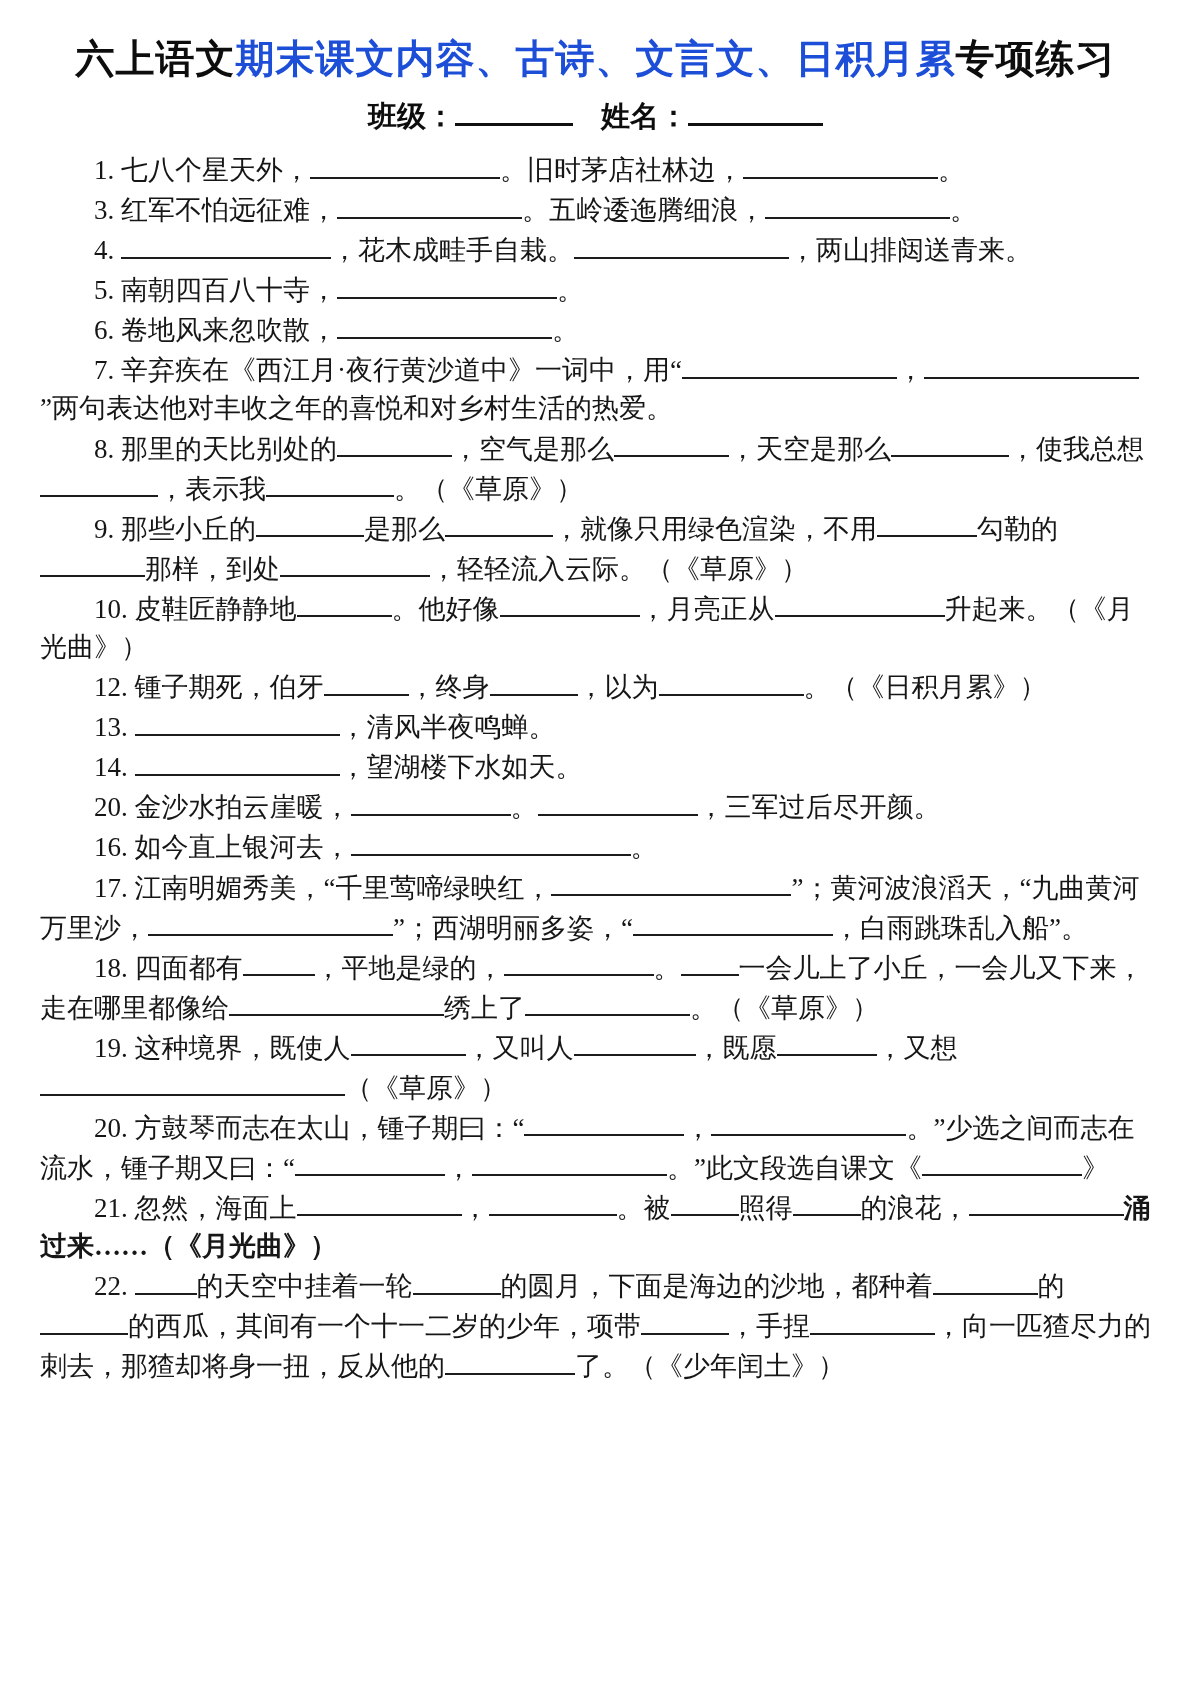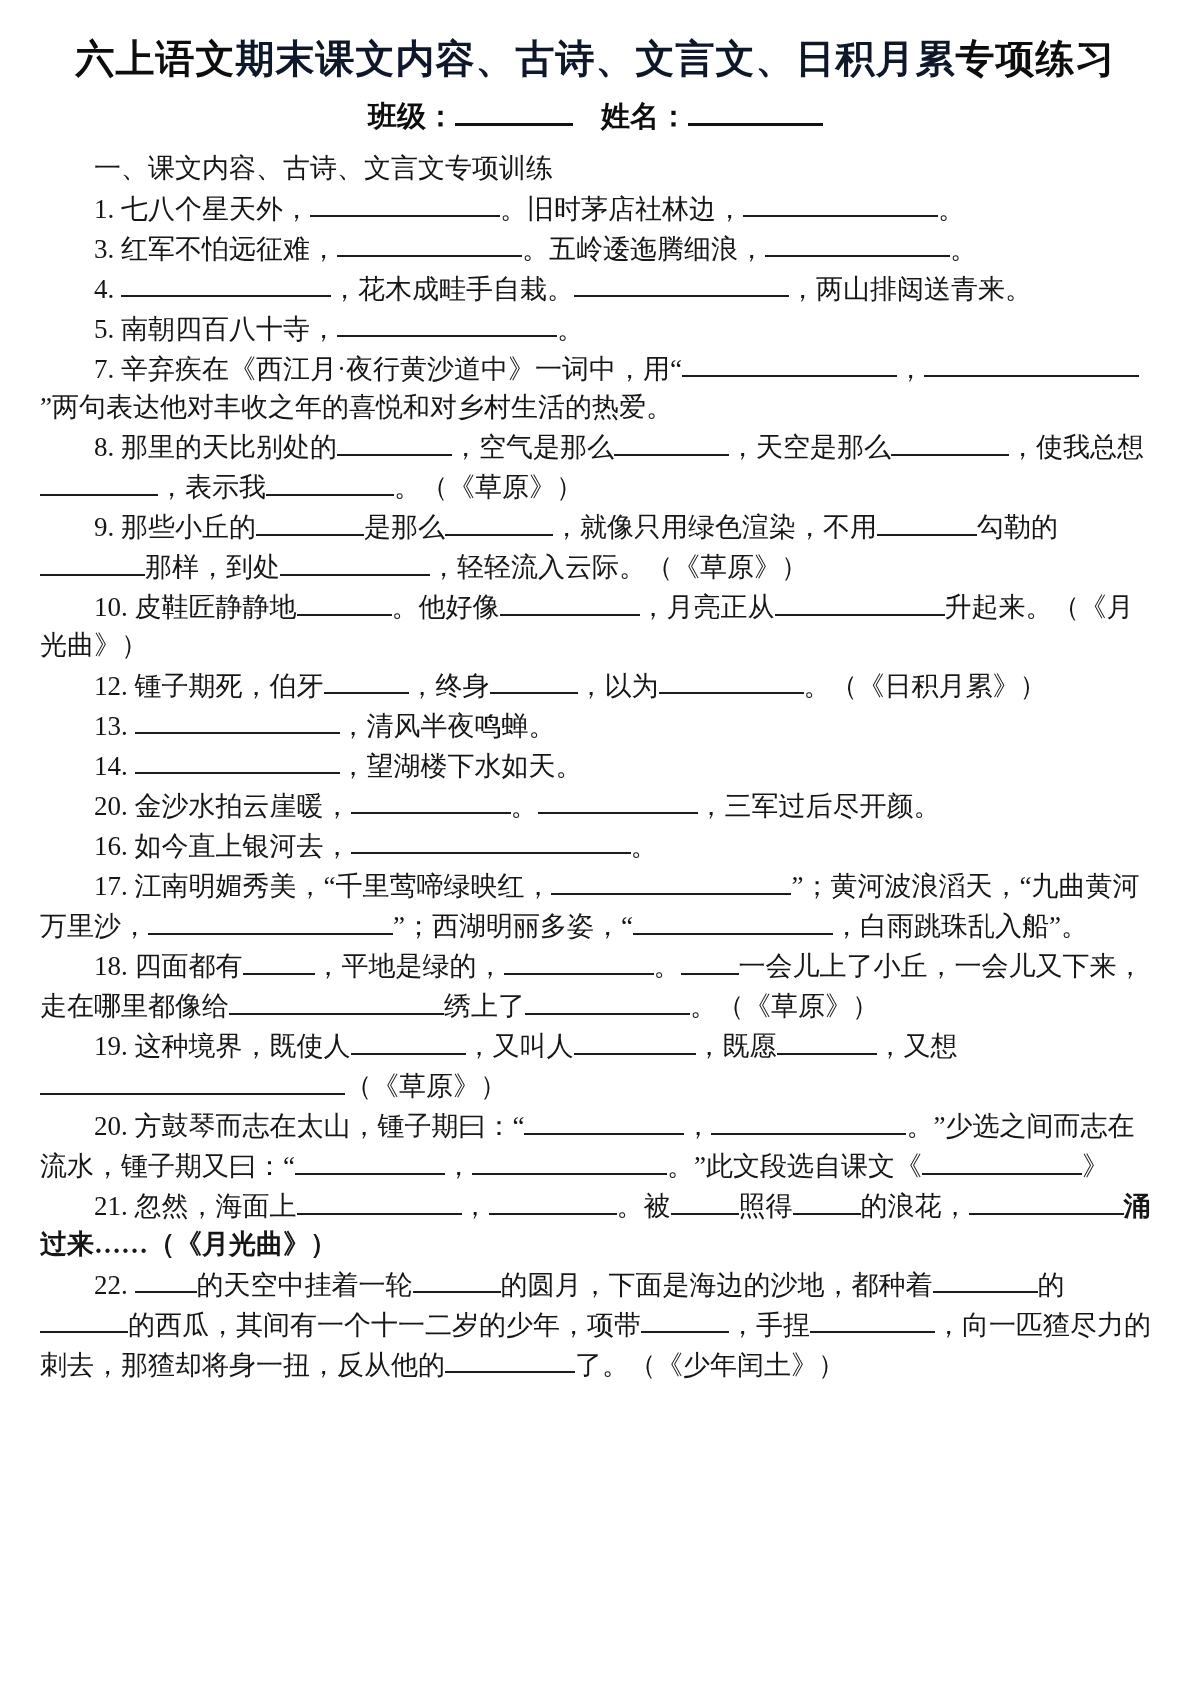--- a/index.html
+++ b/index.html
@@ -29,31 +29,31 @@
     display:inline-block;height:1.02em;
     border-bottom:2px solid #1c1c1c;
   }
   .bseg{font-weight:bold;}
 </style>
 </head>
 <body>
 
 <div class="page">
 
-  <h1 class="title"><span>六上语文</span><span class="hl" style="color: #0f172a;">期末课文内容、古诗、文言文、日积月累</span><span>专项练习</span></h1>
+  <h1 class="title"><span>六上语文</span><span class="hl" style="color: #1d4ed8;">期末课文内容、古诗、文言文、日积月累</span><span>专项练习</span></h1>
 
   <div class="hdr"><span>班级：</span><span class="hblank" style="width: 118px;"></span><span class="gap"></span><span>姓名：</span><span class="hblank" style="width: 135px;"></span></div>
 
-  <p class="q">一、课文内容、古诗、文言文专项训练</p>
 
   <div id="questions">
       <p class="q"><span>1. </span><span>七八个星天外，</span><span class="blank" style="width: 190px;"></span><span>。旧时茅店社林边，</span><span class="blank" style="width: 195px;"></span><span>。</span></p>
       <p class="q"><span>3. </span><span>红军不怕远征难，</span><span class="blank" style="width: 185px;"></span><span>。五岭逶迤腾细浪，</span><span class="blank" style="width: 185px;"></span><span>。</span></p>
       <p class="q"><span>4. </span><span class="blank" style="width: 210px;"></span><span>，花木成畦手自栽。</span><span class="blank" style="width: 215px;"></span><span>，两山排闼送青来。</span></p>
       <p class="q"><span>5. </span><span>南朝四百八十寺，</span><span class="blank" style="width: 220px;"></span><span>。</span></p>
+      <p class="q"><span>6. </span><span>卷地风来忽吹散，</span><span class="blank" style="width: 215px;"></span><span>。</span></p>
       <p class="q"><span>7. </span><span>辛弃疾在《西江月·夜行黄沙道中》一词中，用“</span><span class="blank" style="width: 215px;"></span><span>，</span><span class="blank" style="width: 215px;"></span><span>”两句表达他对丰收之年的喜悦和对乡村生活的热爱。</span></p>
       <p class="q"><span>8. </span><span>那里的天比别处的</span><span class="blank" style="width: 115px;"></span><span>，空气是那么</span><span class="blank" style="width: 115px;"></span><span>，天空是那么</span><span class="blank" style="width: 118px;"></span><span>，使我总想</span><span class="blank" style="width: 118px;"></span><span>，表示我</span><span class="blank" style="width: 128px;"></span><span>。（《草原》）</span></p>
       <p class="q"><span>9. </span><span>那些小丘的</span><span class="blank" style="width: 108px;"></span><span>是那么</span><span class="blank" style="width: 108px;"></span><span>，就像只用绿色渲染，不用</span><span class="blank" style="width: 100px;"></span><span>勾勒的</span><span class="blank" style="width: 105px;"></span><span>那样，到处</span><span class="blank" style="width: 150px;"></span><span>，轻轻流入云际。（《草原》）</span></p>
       <p class="q"><span>10. </span><span>皮鞋匠静静地</span><span class="blank" style="width: 95px;"></span><span>。他好像</span><span class="blank" style="width: 140px;"></span><span>，月亮正从</span><span class="blank" style="width: 170px;"></span><span>升起来。（《月光曲》）</span></p>
       <p class="q"><span>12. </span><span>锺子期死，伯牙</span><span class="blank" style="width: 85px;"></span><span>，终身</span><span class="blank" style="width: 88px;"></span><span>，以为</span><span class="blank" style="width: 145px;"></span><span>。（《日积月累》）</span></p>
       <p class="q"><span>13. </span><span class="blank" style="width: 205px;"></span><span>，清风半夜鸣蝉。</span></p>
       <p class="q"><span>14. </span><span class="blank" style="width: 205px;"></span><span>，望湖楼下水如天。</span></p>
       <p class="q"><span>20. </span><span>金沙水拍云崖暖，</span><span class="blank" style="width: 160px;"></span><span>。</span><span class="blank" style="width: 160px;"></span><span>，三军过后尽开颜。</span></p>
       <p class="q"><span>16. </span><span>如今直上银河去，</span><span class="blank" style="width: 280px;"></span><span>。</span></p>
       <p class="q"><span>17. </span><span>江南明媚秀美，“千里莺啼绿映红，</span><span class="blank" style="width: 240px;"></span><span>”；黄河波浪滔天，“九曲黄河万里沙，</span><span class="blank" style="width: 245px;"></span><span>”；西湖明丽多姿，“</span><span class="blank" style="width: 200px;"></span><span>，白雨跳珠乱入船”。</span></p>

